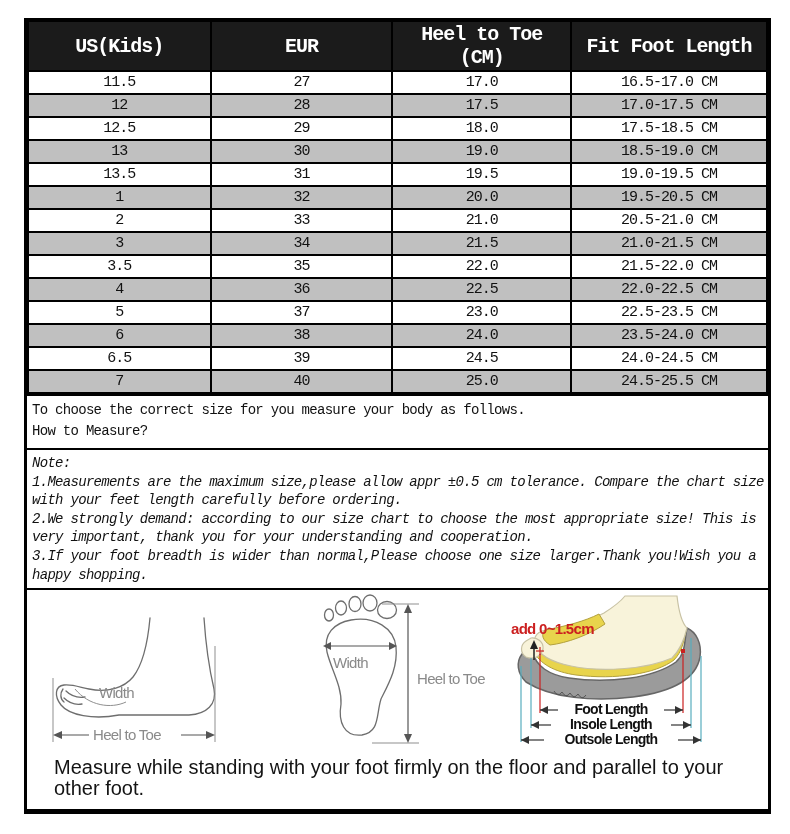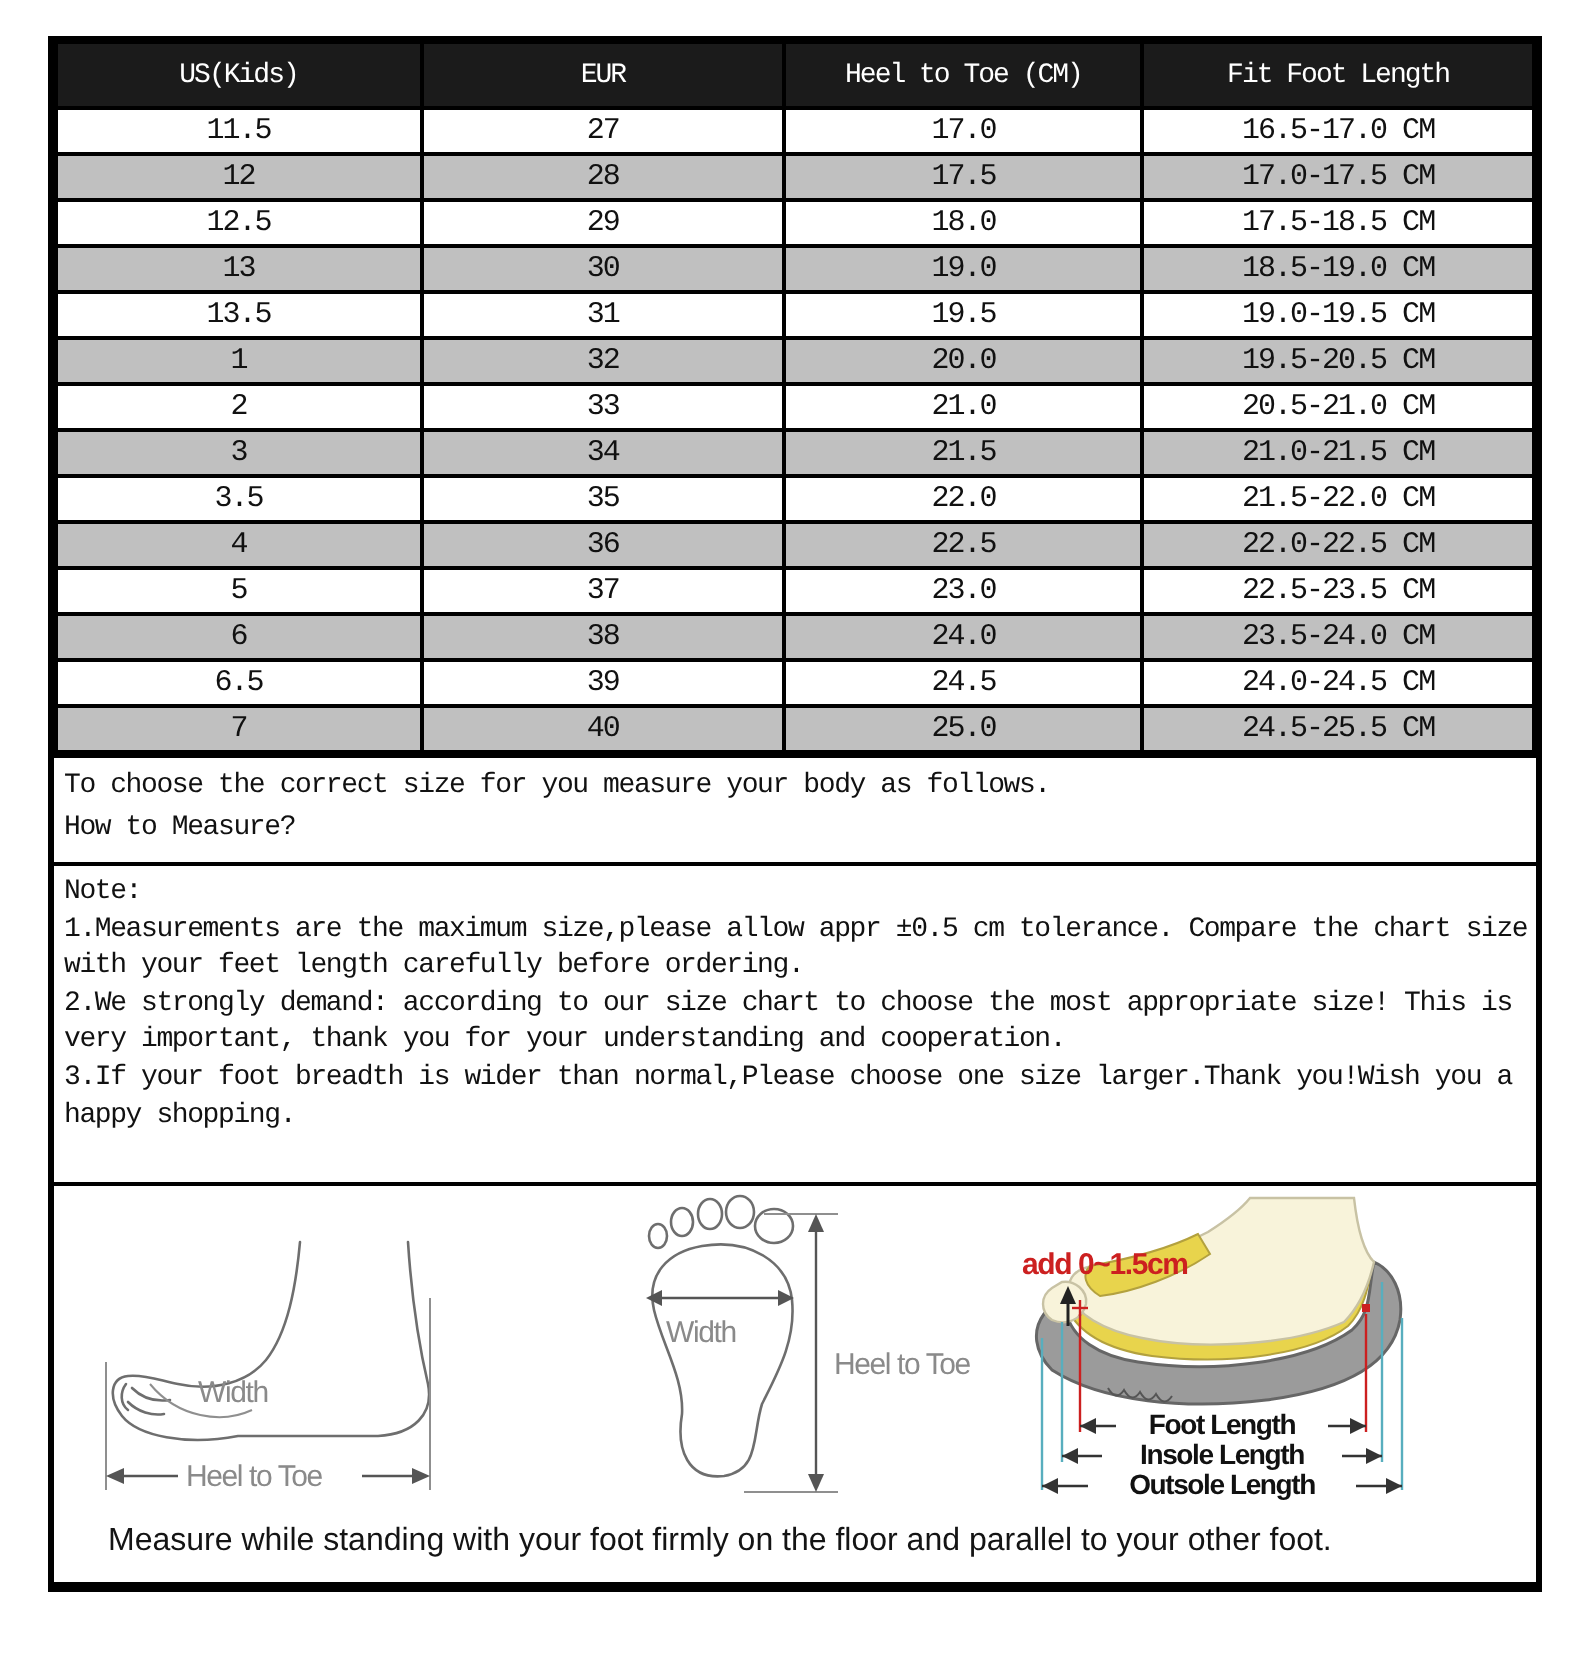--- a/index.html
+++ b/index.html
@@ -3,34 +3,34 @@
 <meta charset="utf-8">
 <style>
   html,body { margin:0; padding:0; background:#ffffff; }
   body { width:790px; height:834px; position:relative;
          font-family:"Liberation Mono", monospace; }
   .sheet { position:absolute; left:24px; top:18px; width:741px;
            border:3px solid #000; border-top-width:2px; border-bottom-width:5px;
            background:#fff; }
   table.size { width:100%; border-collapse:collapse; table-layout:fixed;
                font-family:"Liberation Mono", monospace; }
-  table.size th { background:#1b1b1b; color:#ffffff; font-weight:normal;
-                  font-size:14px; height:29px; border:2px solid #000;
+  table.size th { background:#1b1b1b; color:#ffffff; font-weight:bold;
+                  font-size:20px; height:29px; border:2px solid #000;
                   letter-spacing:-1px; }
   table.size td { text-align:center; font-size:15px; height:21px;
                   border:2px solid #000; padding:0; letter-spacing:-1px; color:#111; }
   table.size tbody tr:nth-child(even) { background:#c0c0c0; }
   table.size col.c1 { width:24.7%; } table.size col.c2 { width:24.6%; }
   table.size col.c3 { width:24.2%; } table.size col.c4 { width:26.5%; }
   .section { border-top:2px solid #000; padding:4px 4px 6px 5px;
              font-size:14px; letter-spacing:-0.7px; line-height:21px; color:#111; }
-  .section.note-sec { line-height:18.6px; padding-bottom:24px; }
+  .section.note-sec { line-height:18.6px; padding-bottom:4px;font-style:italic; }
   .section.diagram-sec { padding:4px 0 6px 0; }
   .diag { display:block; }
-  .caption { font-family:"Liberation Sans", sans-serif; font-size:16px;
+  .caption { font-family:"Liberation Sans", sans-serif; font-size:20px;
              letter-spacing:0; color:#141414; margin:3px 0 4px 27px; }
   
   .sk   { stroke:#6e6e6e; fill:none; stroke-width:1.3px; stroke-linecap:round; }
   .thin { stroke:#8f8f8f; fill:none; stroke-width:1px; }
   .arr  { stroke:#555; fill:none; stroke-width:1.2px; }
   .ahead{ fill:#555; stroke:none; }
   .glabel { fill:#8a8a8a; font-size:15px; font-family:"Liberation Sans", sans-serif; }
   .mlabel { fill:#111; font-size:14px; font-weight:bold;
             font-family:"Liberation Sans", sans-serif; }
   .redlabel { fill:#cc2020; font-size:15px; font-weight:bold;

